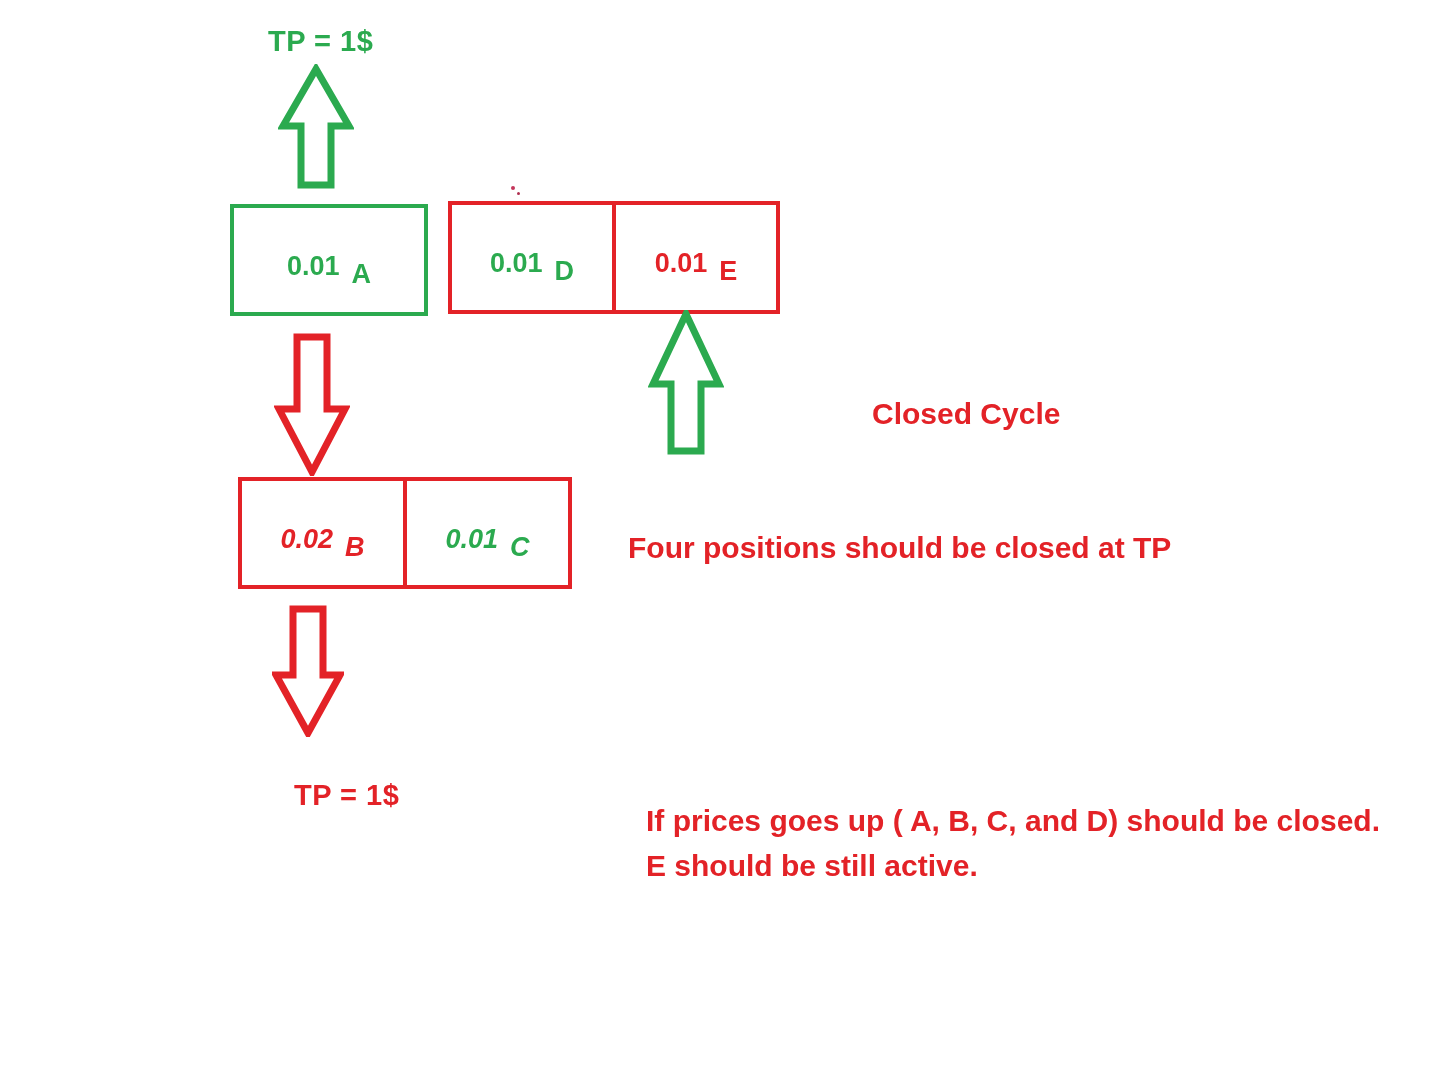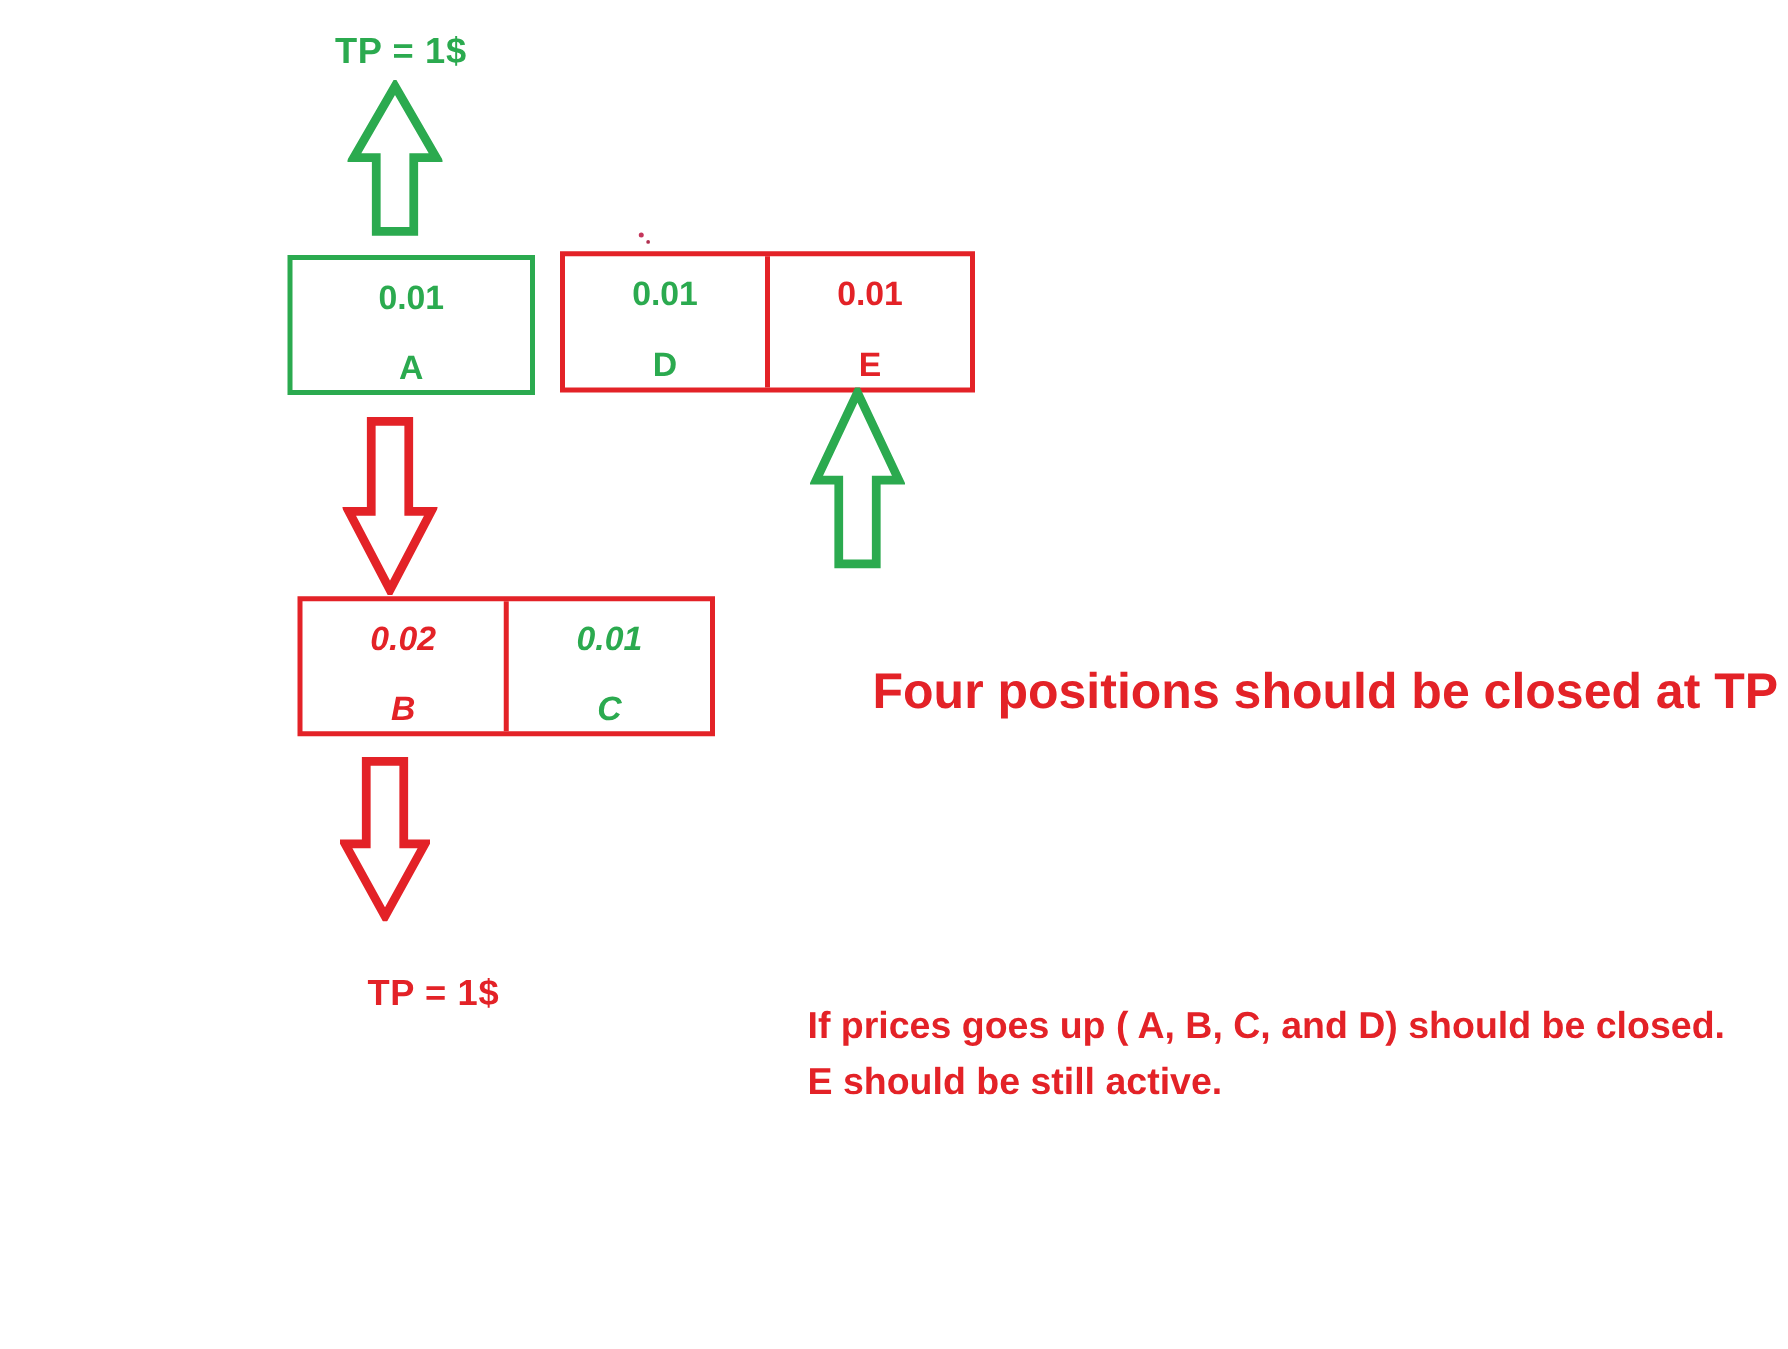--- a/index.html
+++ b/index.html
@@ -34,21 +34,21 @@
     flex-direction: row;
     background: #ffffff;
   }
   .box-green { border: 4px solid #2BAA4F; }
   .box-red   { border: 4px solid #E32227; }
 
   .cell {
     box-sizing: border-box;
     flex: 1 1 0;
     display: flex;
-    flex-direction: column;
+    flex-direction: row;
     align-items: center;
     justify-content: center;
     padding-top: 12px;
     gap: 12px;
   }
   .cell + .cell.div-red   { border-left: 4px solid #E32227; }
 
   .cell .amt {
     font-size: 27px;
     font-weight: bold;
@@ -76,21 +76,21 @@
   #arrow-up-e     { left: 648px; top: 310px; width: 76px;  height: 146px; }
   #arrow-down-b   { left: 272px; top: 605px; width: 72px;  height: 132px; }
 
   
   .note {
     color: #E32227;
     font-weight: bold;
     white-space: pre-wrap;
   }
   #note-closed-cycle { left: 872px; top: 397px; font-size: 30px; }
-  #note-four         { left: 698px; top: 531px; font-size: 40px; }
+  #note-four         { left: 628px; top: 531px; font-size: 30px; }
   #note-active       { left: 666px; top: 622px; font-size: 30px; line-height: 1.45; }
   #note-updown       { left: 646px; top: 760px; font-size: 30px; line-height: 1.5; width: 760px; margin-top: 38px; }
 
   
   #ink-dot {
     left: 511px; top: 186px; width: 4px; height: 4px;
     background: #C4365B; border-radius: 50%;
   }
   #ink-dot2 {
     left: 517px; top: 192px; width: 3px; height: 3px;
@@ -155,20 +155,21 @@
   </div>
 
   <div class="arrow" id="arrow-down-b">
     <svg viewBox="0 0 72 132" width="72" height="132" xmlns="http://www.w3.org/2000/svg">
       <polygon points="36,128 4,70 21,70 21,4 51,4 51,70 68,70" fill="none" stroke="#E32227" stroke-width="7" stroke-linejoin="miter"></polygon>
     </svg>
   </div>
 
   <div class="abs tp-label tp-bot">TP = 1$</div>
 
+  <div class="abs note" id="note-closed-cycle">Closed Cycle</div>
 
   <div class="abs note" id="note-four">Four positions should be closed at TP</div>
 
 
   <div class="abs note" id="note-updown">If prices goes up ( A, B, C, and D) should be closed. E should be still active.
 Two more positions will be added at TP and the cycle repeat it self. And vise versa when price goes down</div>
 
 </div>
 
 </body></html>

